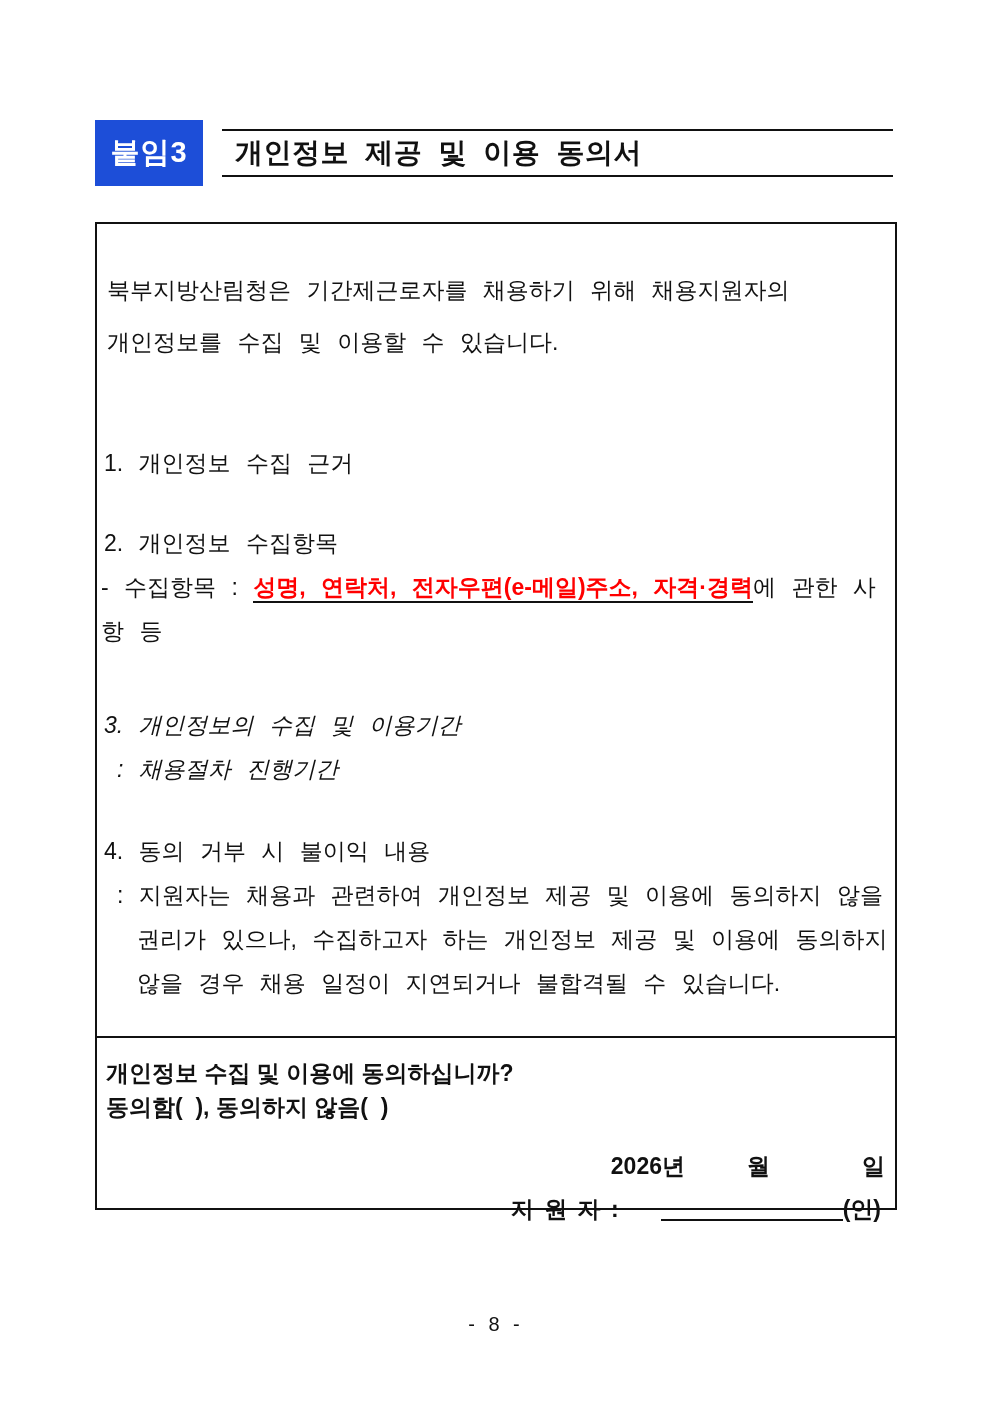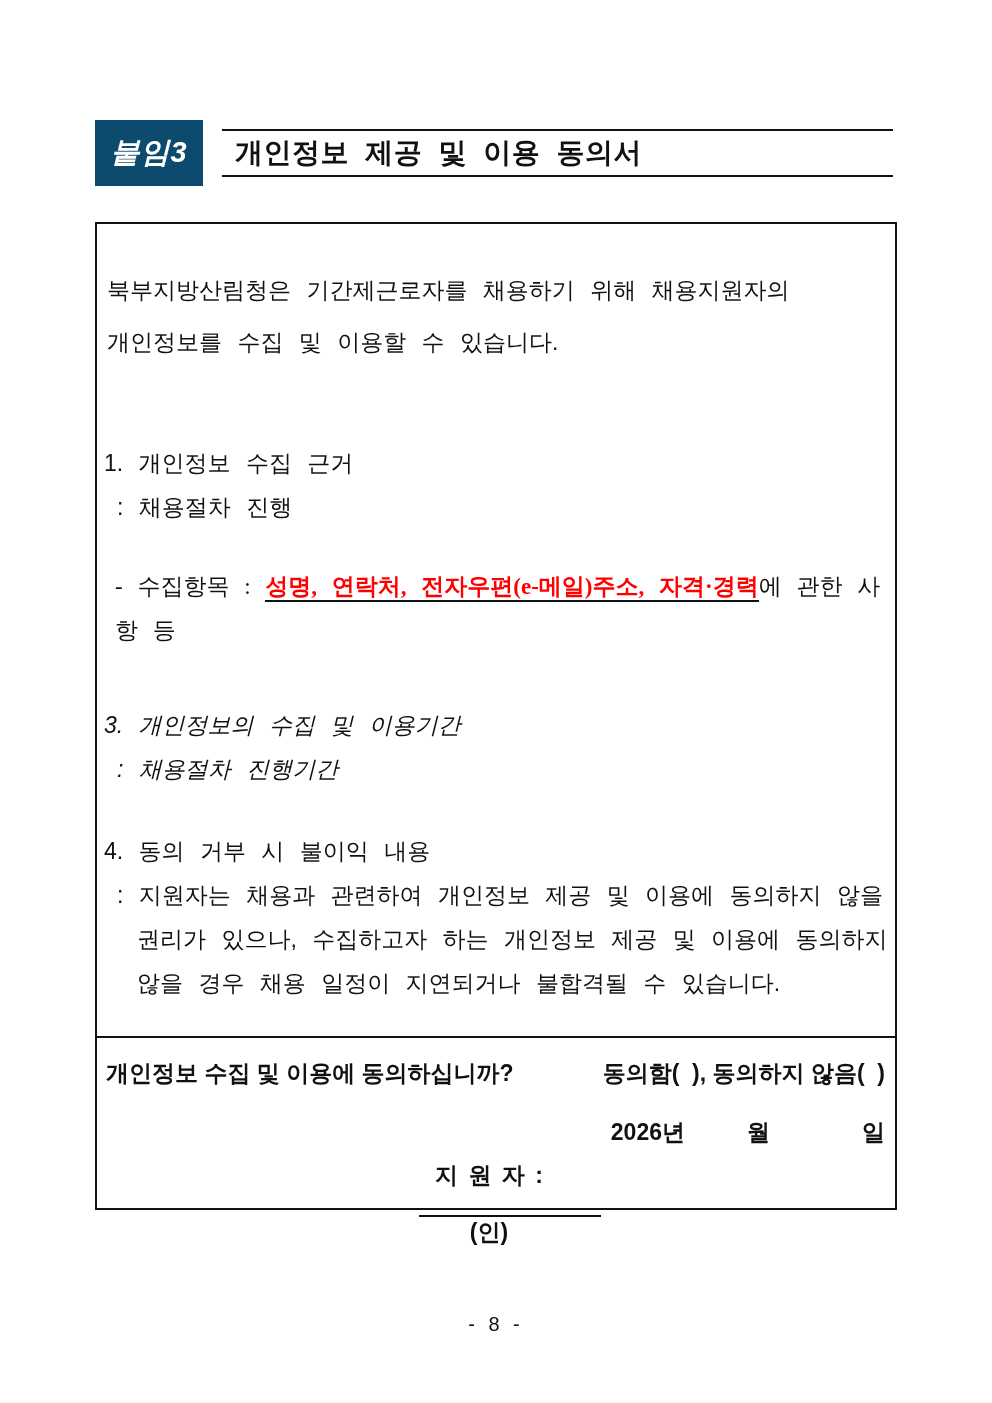--- a/index.html
+++ b/index.html
@@ -26,69 +26,69 @@
 
   
   .main-box { position: absolute; left: 95px; top: 222px; width: 802px; height: 988px; border: 2px solid #111; }
   .box-body { height: 814px; border-bottom: 2px solid #111; overflow: hidden; }
 
   .intro { padding: 40px 2px 0 10px; font-size: 23px; line-height: 52px; word-spacing: 9px; }
 
   .section { font-size: 23px; word-spacing: 9px; }
   .sec-heading { padding-left: 7px; line-height: 44px; }
   .sec-body { padding-left: 20px; line-height: 44px; }
-  .sec-body-dash { padding-left: 18px; line-height: 44px; font-family: Liberation Serif, serif; }
+  .sec-body-dash { padding-left: 4px; line-height: 44px; }
   .sec-cont { padding-left: 40px; line-height: 44px; }
   .sec-1 { margin-top: 73px; }
   .sec-2 { margin-top: 36px; }
   .sec-3 { margin-top: 50px; font-style: italic; }
   .sec-4 { margin-top: 38px; }
 
   .highlight { color: #ff0000; font-weight: 700; border-bottom: 2px solid #111; padding-bottom: 1px; }
 
   
   .box-footer { height: 168px; font-weight: 700; font-size: 23px; }
   .question-row {
     display: flex; justify-content: space-between;
-    padding: 18px 10px 0 9px; line-height: 34px;
+    padding: 18px 10px 0 9px; line-height: 34px; flex-direction: column;
   }
   .question-row span { white-space: pre; }
   .date-row { display: flex; justify-content: flex-end; margin-top: 27px; padding-right: 10px; line-height: 30px; }
   .date-year { margin-right: 62px; text-align: center; }
   .date-month { margin-right: 92px; }
-  .sign-row { display: flex; justify-content: flex-end; align-items: center; margin-top: 13px; padding-right: 14px; line-height: 30px; flex-direction: column; }
+  .sign-row { display: flex; justify-content: flex-end; align-items: flex-start; margin-top: 13px; padding-right: 14px; line-height: 30px; }
   .sign-label { word-spacing: 4px; }
   .sign-line { display: inline-block; width: 182px; height: 27px; border-bottom: 2px solid #111; margin-left: 42px; }
 
   .page-footer {
     position: absolute; left: 0; top: 1313px; width: 100%;
     text-align: center; font-size: 20px; letter-spacing: 4px; color: #111;
   }
 </style>
 </head>
 <body>
 
 <div class="header">
-  <div class="badge" style="background: #0c4a6e; font-style: italic;">붙임3</div>
+  <div class="badge" style="background: #1d4ed8;">붙임3</div>
   <div class="title-box">
     <div class="title">개인정보 제공 및 이용 동의서</div>
   </div>
 </div>
 
 <div class="main-box">
   <div class="box-body">
 
     <p class="intro"><span>북부지방산림청은 기간제근로자를 채용하기 위해 채용지원자의</span><br><span>개인정보를 수집 및 이용할 수 있습니다.</span></p>
 
     <div class="section sec-1">
       <div class="sec-heading">1. 개인정보 수집 근거</div>
-      <div class="sec-body">: 채용절차 진행</div>
     </div>
 
     <div class="section sec-2">
+      <div class="sec-heading">2. 개인정보 수집항목</div>
       <div class="sec-body-dash"><span>- 수집항목 : </span><span class="highlight" style="color: rgb(255, 0, 0);">성명, 연락처, 전자우편(e-메일)주소, 자격·경력</span><span>에 관한 사항 등</span></div>
     </div>
 
     <div class="section sec-3">
       <div class="sec-heading">3. 개인정보의 수집 및 이용기간</div>
       <div class="sec-body">: 채용절차 진행기간</div>
     </div>
 
     <div class="section sec-4">
       <div class="sec-heading">4. 동의 거부 시 불이익 내용</div>

